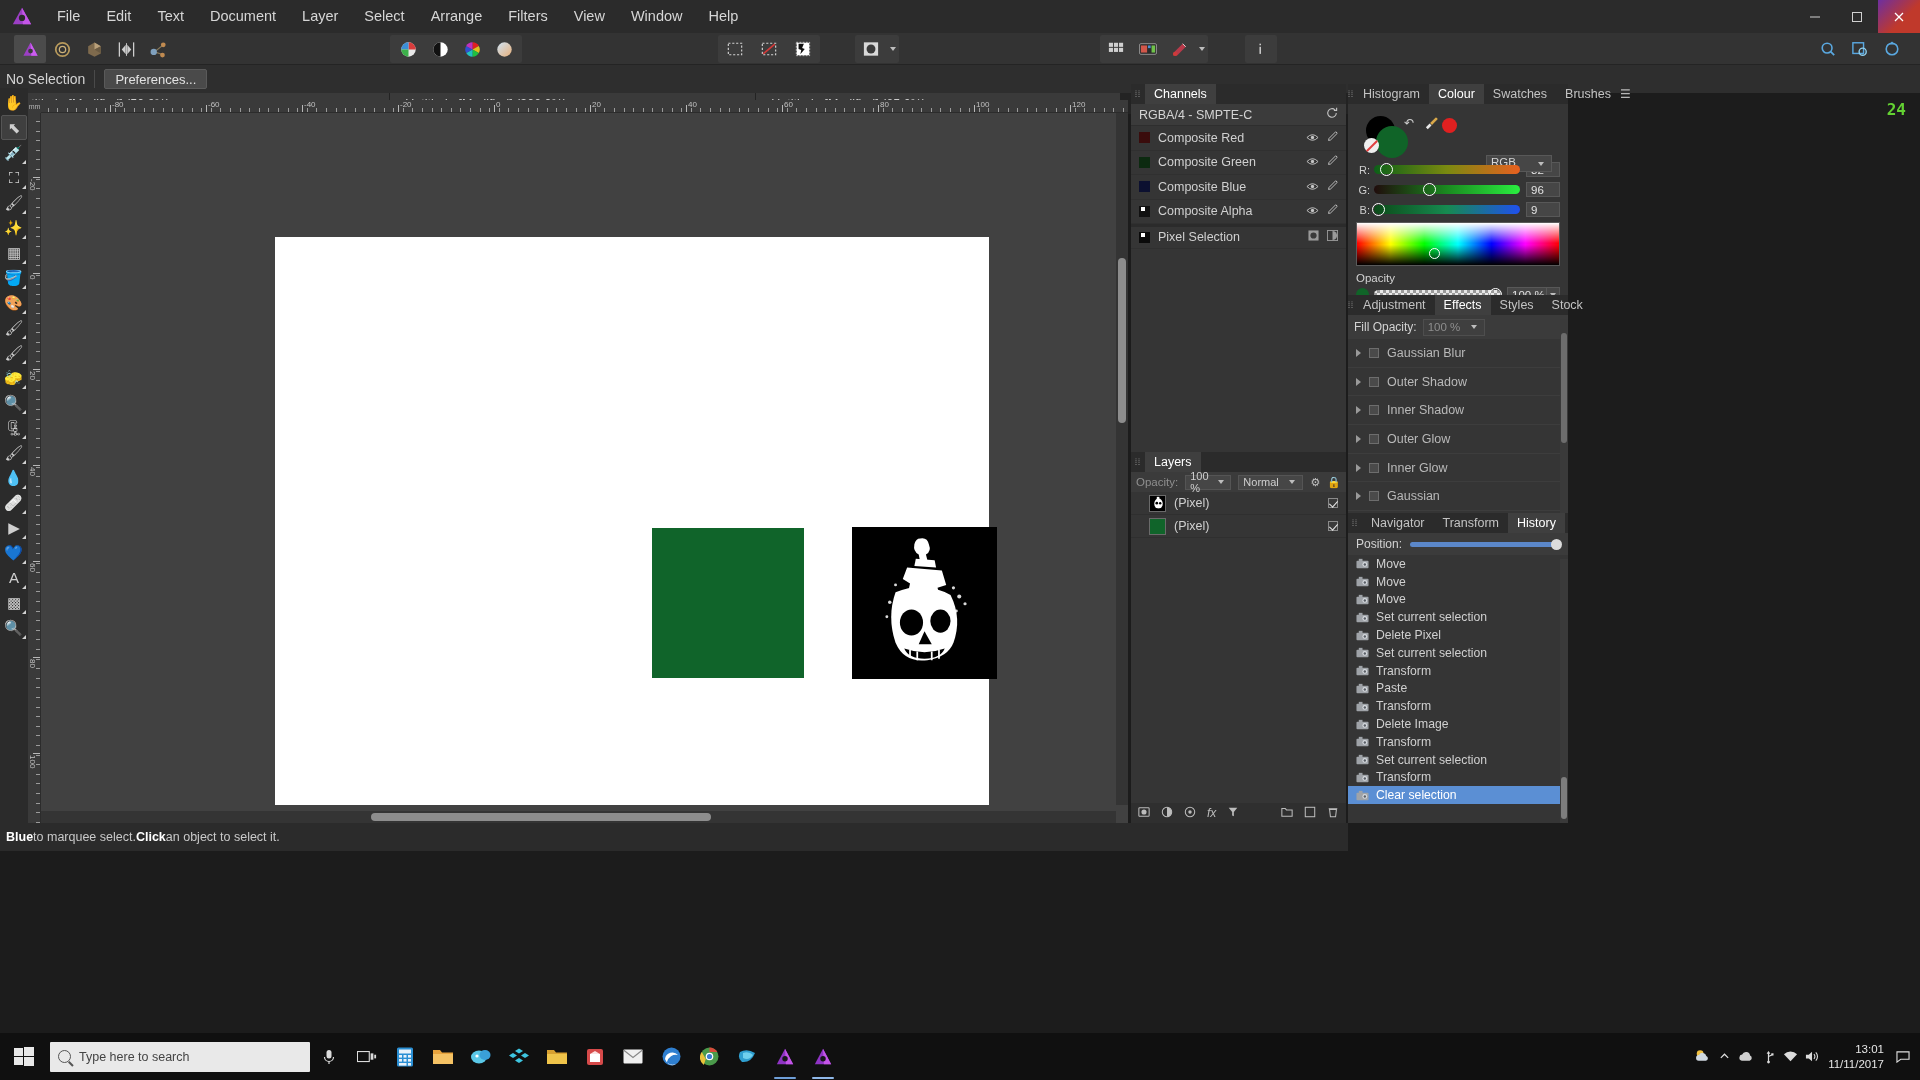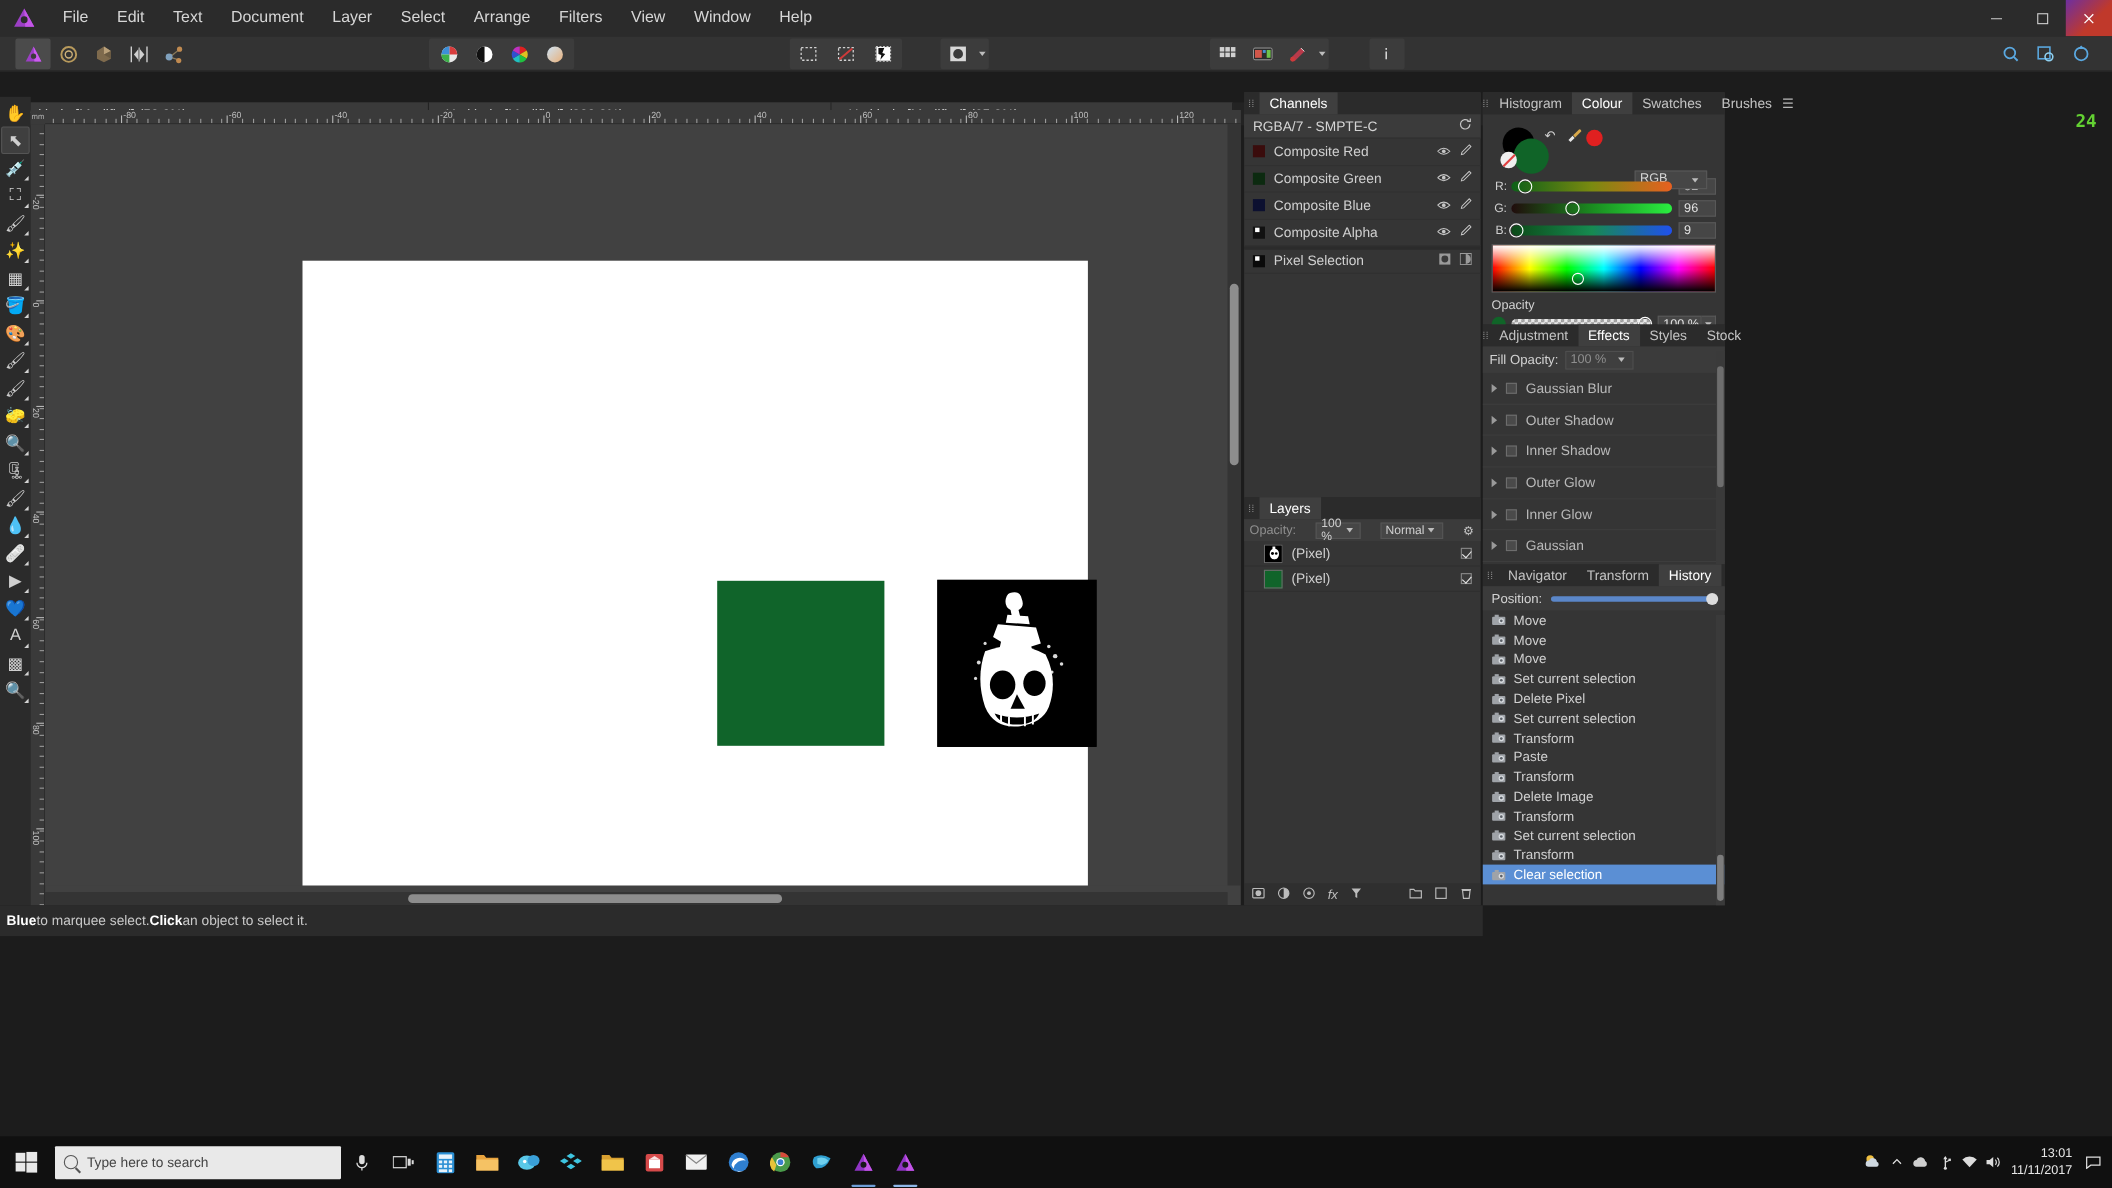--- a/index.html
+++ b/index.html
@@ -91,21 +91,21 @@
   
   .channels{left:1131px;top:84px;width:215px;height:368px;}
   .chHdr{height:22px;display:flex;align-items:center;justify-content:space-between;padding:0 8px;background:#3b3b3b;
          font-size:12.5px;color:#d4d4d4;border-bottom:1px solid #2e2e2e;}
   .chRow{height:24.5px;display:flex;align-items:center;padding:0 8px;font-size:12.5px;color:#d0d0d0;border-bottom:1px solid #303030;}
   .chThumb{width:11px;height:11px;margin-right:8px;background:#141414;position:relative;flex:0 0 auto;}
   .chIcons{margin-left:auto;display:flex;gap:8px;color:#c6c6c6;}
 
   
   .layers{left:1131px;top:452px;width:215px;height:371px;}
-  .lyBar{height:20px;display:flex;align-items:center;gap:18px;padding:0 5px;background:#3b3b3b;font-size:11.5px;color:#8f8f8f;}
+  .lyBar{height:20px;display:flex;align-items:center;gap:7px;padding:0 5px;background:#3b3b3b;font-size:11.5px;color:#8f8f8f;}
   .lyField{height:15px;background:#464646;border:1px solid #555;display:flex;align-items:center;padding:0 4px;font-size:11px;color:#cfcfcf;}
   .lyRow{height:23px;display:flex;align-items:center;padding:0 8px 0 18px;font-size:12.5px;color:#d0d0d0;border-bottom:1px solid #2f2f2f;}
   .lyThumb{width:17px;height:17px;margin-right:8px;border:1px solid #6a6a6a;flex:0 0 auto;background:#000;overflow:hidden;position:relative;}
   .lyChk{margin-left:auto;width:10px;height:10px;border:1px solid #8a8a8a;background:#3a3a3a;position:relative;}
   .lyChk:after{content:"";position:absolute;left:2px;top:0px;width:4px;height:7px;border:solid #e8e8e8;border-width:0 1.6px 1.6px 0;transform:rotate(42deg);}
   .lyFoot{position:absolute;left:0;bottom:0;width:100%;height:20px;background:#2f2f2f;display:flex;align-items:center;gap:11px;padding:0 7px;color:#bcbcbc;font-size:12px;}
 
   
   .colour{left:1348px;top:84px;width:220px;height:211px;}
   .colWrap{padding:6px 8px 0 8px;position:relative;}
@@ -395,20 +395,25 @@
       </div>
       <div class="tbtn">
         <svg width="18" height="16" viewBox="0 0 20 18">
             <circle cx="10" cy="9" r="6.5" fill="none" stroke="#5aa8e0" stroke-width="1.8"></circle>
             <polygon points="10,0.5 13.5,4 6.5,4" fill="#5aa8e0"></polygon>
           </svg>
       </div>
     </div>
   </div>
 
+  <div class="ctxbar">
+    <span class="ctxlabel">No Selection</span>
+    <span class="ctxdiv"></span>
+    <span class="prefbtn">Preferences...</span>
+  </div>
 
   <div class="tabstrip">
     <div class="doctab t1">
       <span>&lt;Untitled&gt; [Modified] (50.0%)</span>
       <span class="x">×</span>
     </div>
     <div class="doctab t2">
       <span>&lt;Untitled&gt; [Modified] (300.0%)</span>
       <span class="x">×</span>
     </div>
@@ -716,21 +721,21 @@
   <div class="hscroll">
     <div class="hthumb"></div>
   </div>
 
   <div class="panel channels">
     <div class="ptabs">
       <span class="grip">⦙⦙</span>
       <span class="ptab on">Channels</span>
     </div>
     <div class="chHdr">
-      <span>RGBA/7 - SMPTE-C</span>
+      <span>RGBA/4 - SMPTE-C</span>
       <span>
         <svg width="12" height="12" viewBox="0 0 14 14">
             <path d="M12 7 a5 5 0 1 1 -1.6 -3.7" fill="none" stroke="#c2c2c2" stroke-width="1.3"></path>
             <polyline points="12.4,0.8 12.4,4 9.2,4" fill="none" stroke="#c2c2c2" stroke-width="1.3"></polyline>
           </svg>
       </span>
     </div>
     <div id="channelRows">
         <div class="chRow">
           <span class="chThumb" style="background: rgb(58, 12, 12);"></span>

